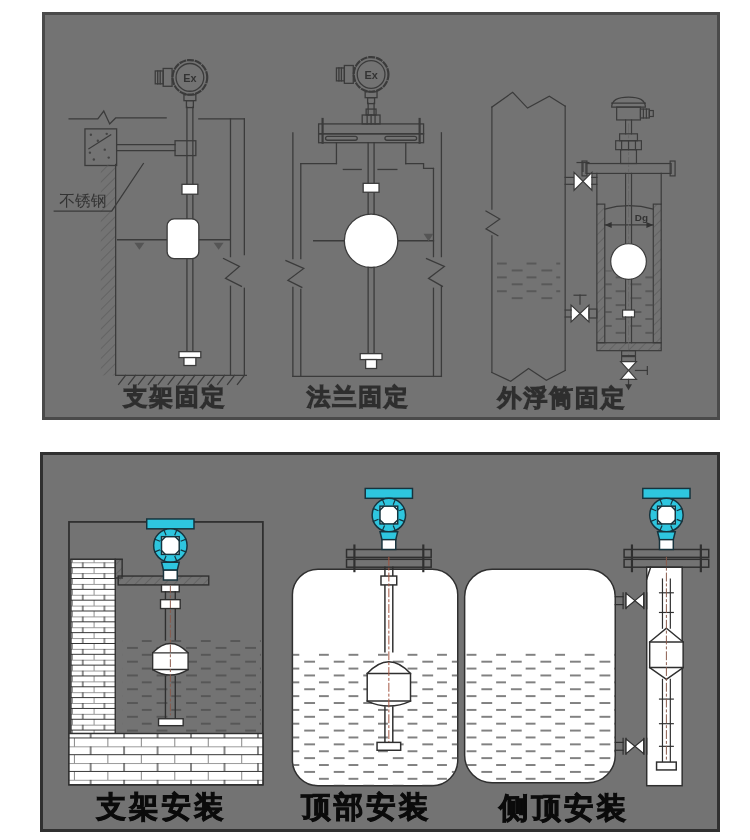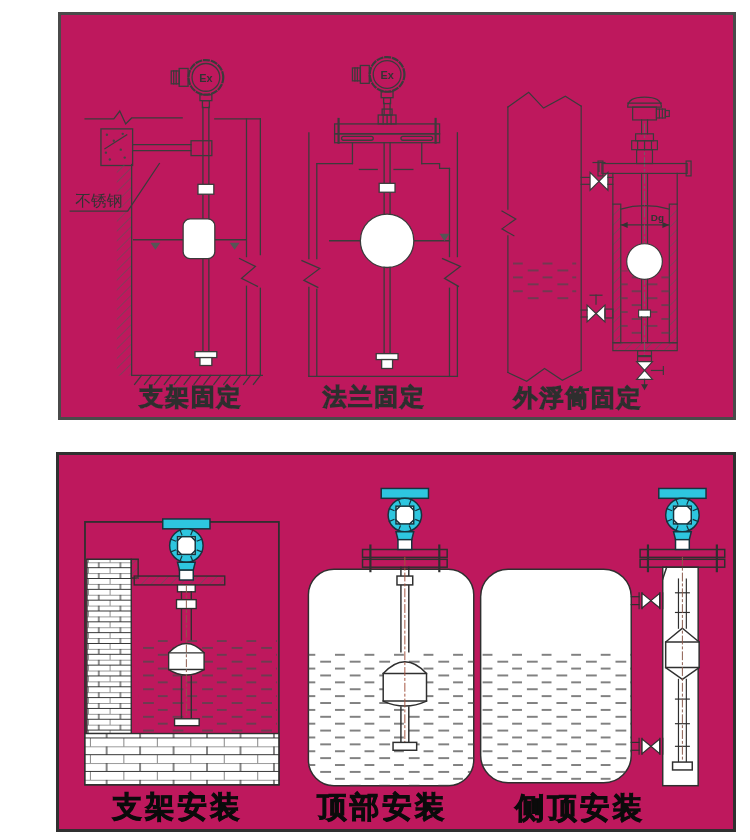--- a/index.html
+++ b/index.html
@@ -1,17 +1,17 @@
 <!DOCTYPE html>
 <html><head>
 <meta charset="utf-8">
 <style>
   html,body{margin:0;padding:0;background:#ffffff;}
   body{width:750px;height:840px;position:relative;font-family:"Liberation Sans",sans-serif;}
-  .panel{position:absolute;background:#be185d;margin-left:16px;}
+  .panel{position:absolute;background:#737373;}
   #panel-top{left:42px;top:12px;width:672px;height:402px;border:3px solid #4a4a4a;}
   #panel-bottom{left:40px;top:452px;width:674px;height:374px;border:3px solid #303030;text-align:right;}
   svg{display:block;}
   svg text{font-family:"Liberation Sans",sans-serif;}
   .cap-hollow{font-weight:bold;fill:#ffffff;stroke:#2e2e2e;stroke-width:1.1px;letter-spacing:2px;}
   .cap-solid{font-weight:bold;fill:#0b0b0b;stroke:#0b0b0b;stroke-width:0.9px;letter-spacing:3px;}
   .small-label{fill:#333;stroke:none;}
 </style>
 </head>
 <body>

